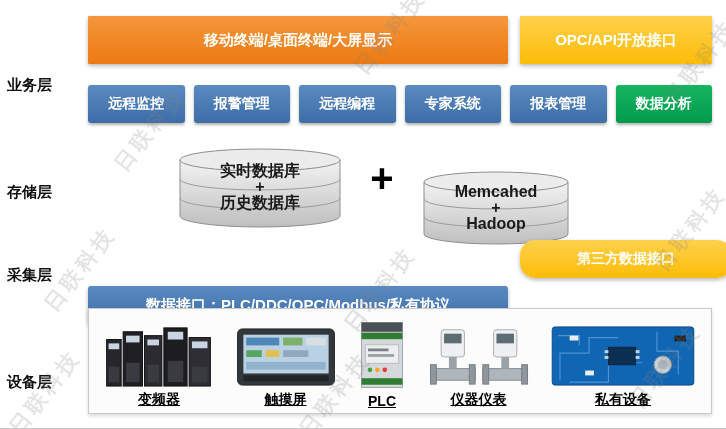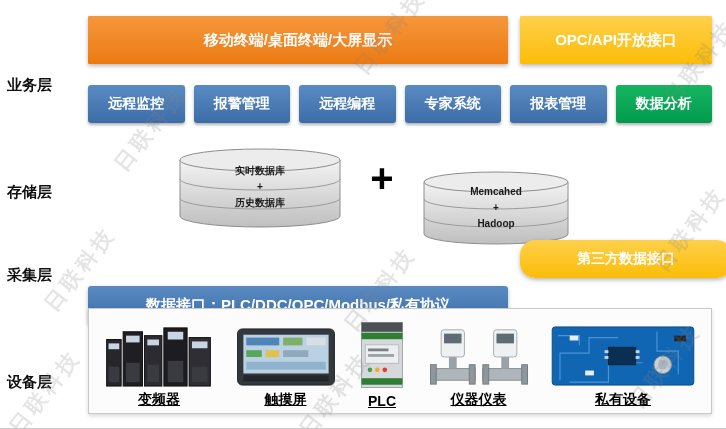--- a/index.html
+++ b/index.html
@@ -89,21 +89,21 @@
   
   .cylinder {
     position: absolute;
     z-index: 5;
   }
   .cylinder svg { display: block; width: 100%; height: 100%; }
   .cyl-text {
     position: absolute;
     left: 0; right: 0; top: 0; bottom: 0;
     text-align: center;
-    font-size: 10px;
+    font-size: 16px;
     line-height: 16px;
     font-weight: bold;
     color: #1a1a1a;
   }
   .cyl-left  { left: 176px; top: 148px; width: 168px; height: 82px; }
   .cyl-left  .cyl-text { padding-top: 15px; }
   .cyl-right { left: 420px; top: 171px; width: 152px; height: 76px; }
   .cyl-right .cyl-text { padding-top: 13px; }
   .big-plus {
     position: absolute;

